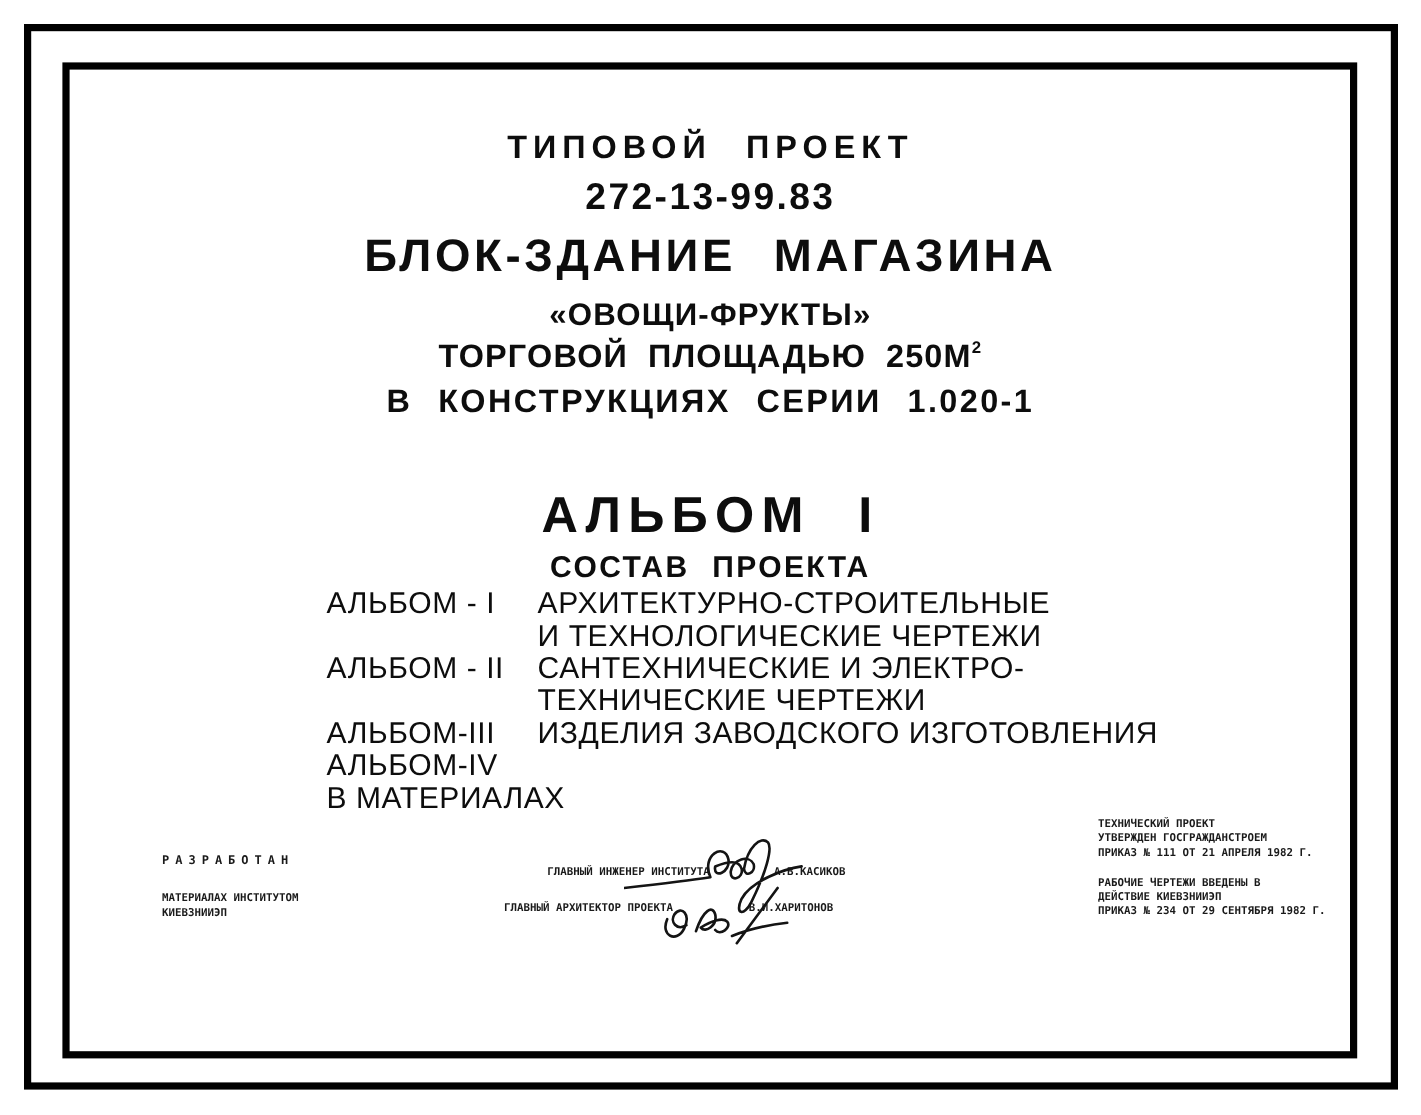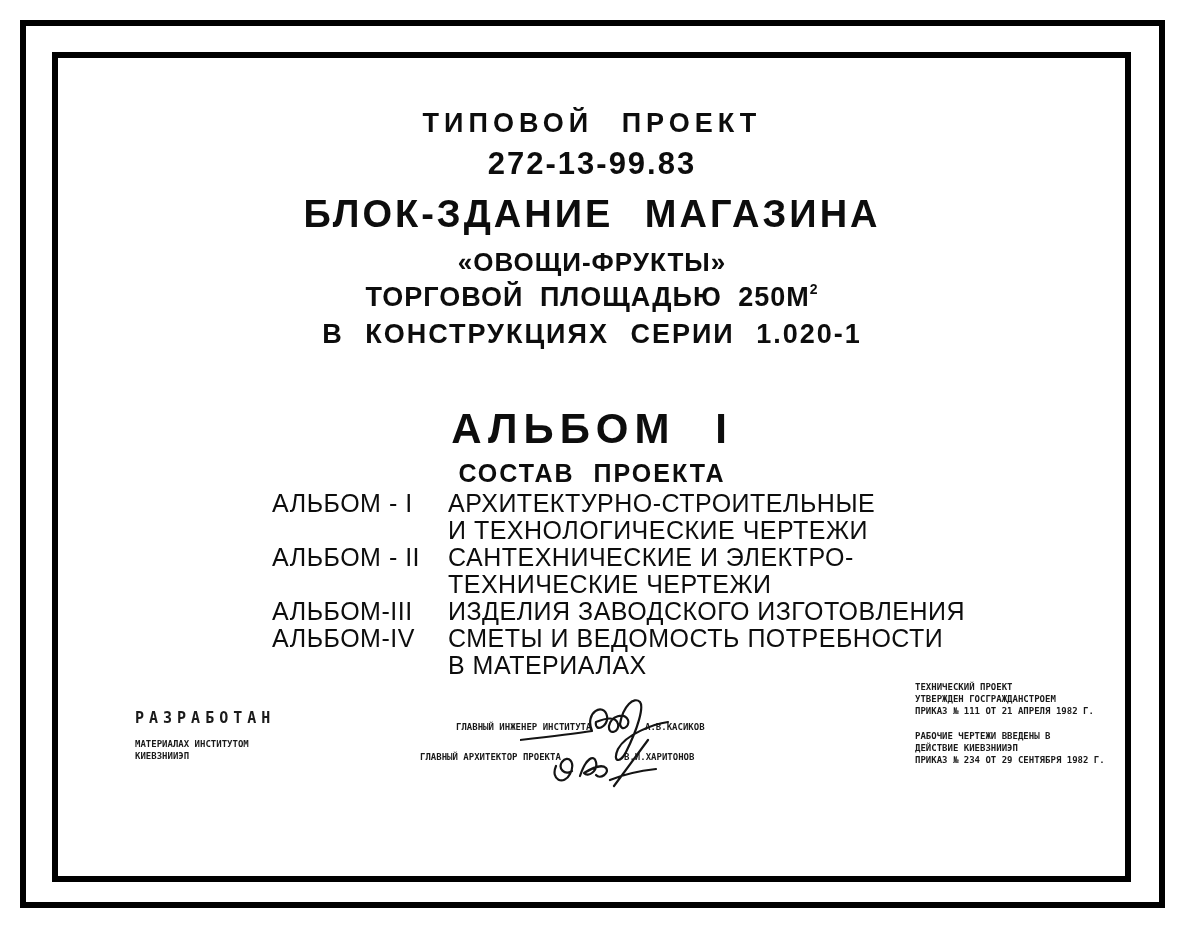--- a/index.html
+++ b/index.html
@@ -66,21 +66,21 @@
 
   .smalltxt {
     font-family: "DejaVu Sans Mono", "Liberation Mono", monospace;
     font-weight: bold;
     font-size: 9px;
     line-height: 12px;
     color: #1a1a1a;
     white-space: nowrap;
   }
   .dev-block { left: 135px; top: 712px; }
-  .dev-title { letter-spacing: 5px; font-size: 15px; margin-bottom: 14px; }
+  .dev-title { letter-spacing: 5px; font-size: 10px; margin-bottom: 19px; }
   .dev-l3 { filter: blur(0.4px); }
 
   .sig-block { left: 420px; top: 712px; width: 320px; height: 70px; }
   .sig-role1 { position: absolute; left: 0; top: 9px; padding-left: 36px; }
   .sig-name1 { position: absolute; left: 225px; top: 9px; }
   .sig-role2 { position: absolute; left: 0; top: 39px; }
   .sig-name2 { position: absolute; left: 204px; top: 39px; }
   .sig-svg   { position: absolute; left: 100px; top: -18px; }
 
   .appr-block { left: 915px; top: 681px; }
@@ -110,21 +110,20 @@
     <div class="c-text">АРХИТЕКТУРНО-СТРОИТЕЛЬНЫЕ</div>
     <div class="c-label"></div>
     <div class="c-text">И ТЕХНОЛОГИЧЕСКИЕ ЧЕРТЕЖИ</div>
     <div class="c-label">АЛЬБОМ - II</div>
     <div class="c-text">САНТЕХНИЧЕСКИЕ И ЭЛЕКТРО-</div>
     <div class="c-label"></div>
     <div class="c-text">ТЕХНИЧЕСКИЕ ЧЕРТЕЖИ</div>
     <div class="c-label">АЛЬБОМ-III</div>
     <div class="c-text">ИЗДЕЛИЯ ЗАВОДСКОГО ИЗГОТОВЛЕНИЯ</div>
     <div class="c-label">АЛЬБОМ-IV</div>
-    <div class="c-text">СМЕТЫ И ВЕДОМОСТЬ ПОТРЕБНОСТИ</div>
     <div class="c-label"></div>
     <div class="c-text">В МАТЕРИАЛАХ</div>
   </div>
 
   <div class="abs smalltxt dev-block">
     <div class="dev-title">РАЗРАБОТАН</div>
     <div>МАТЕРИАЛАХ ИНСТИТУТОМ</div>
     <div class="dev-l3">КИЕВЗНИИЭП</div>
   </div>
 

